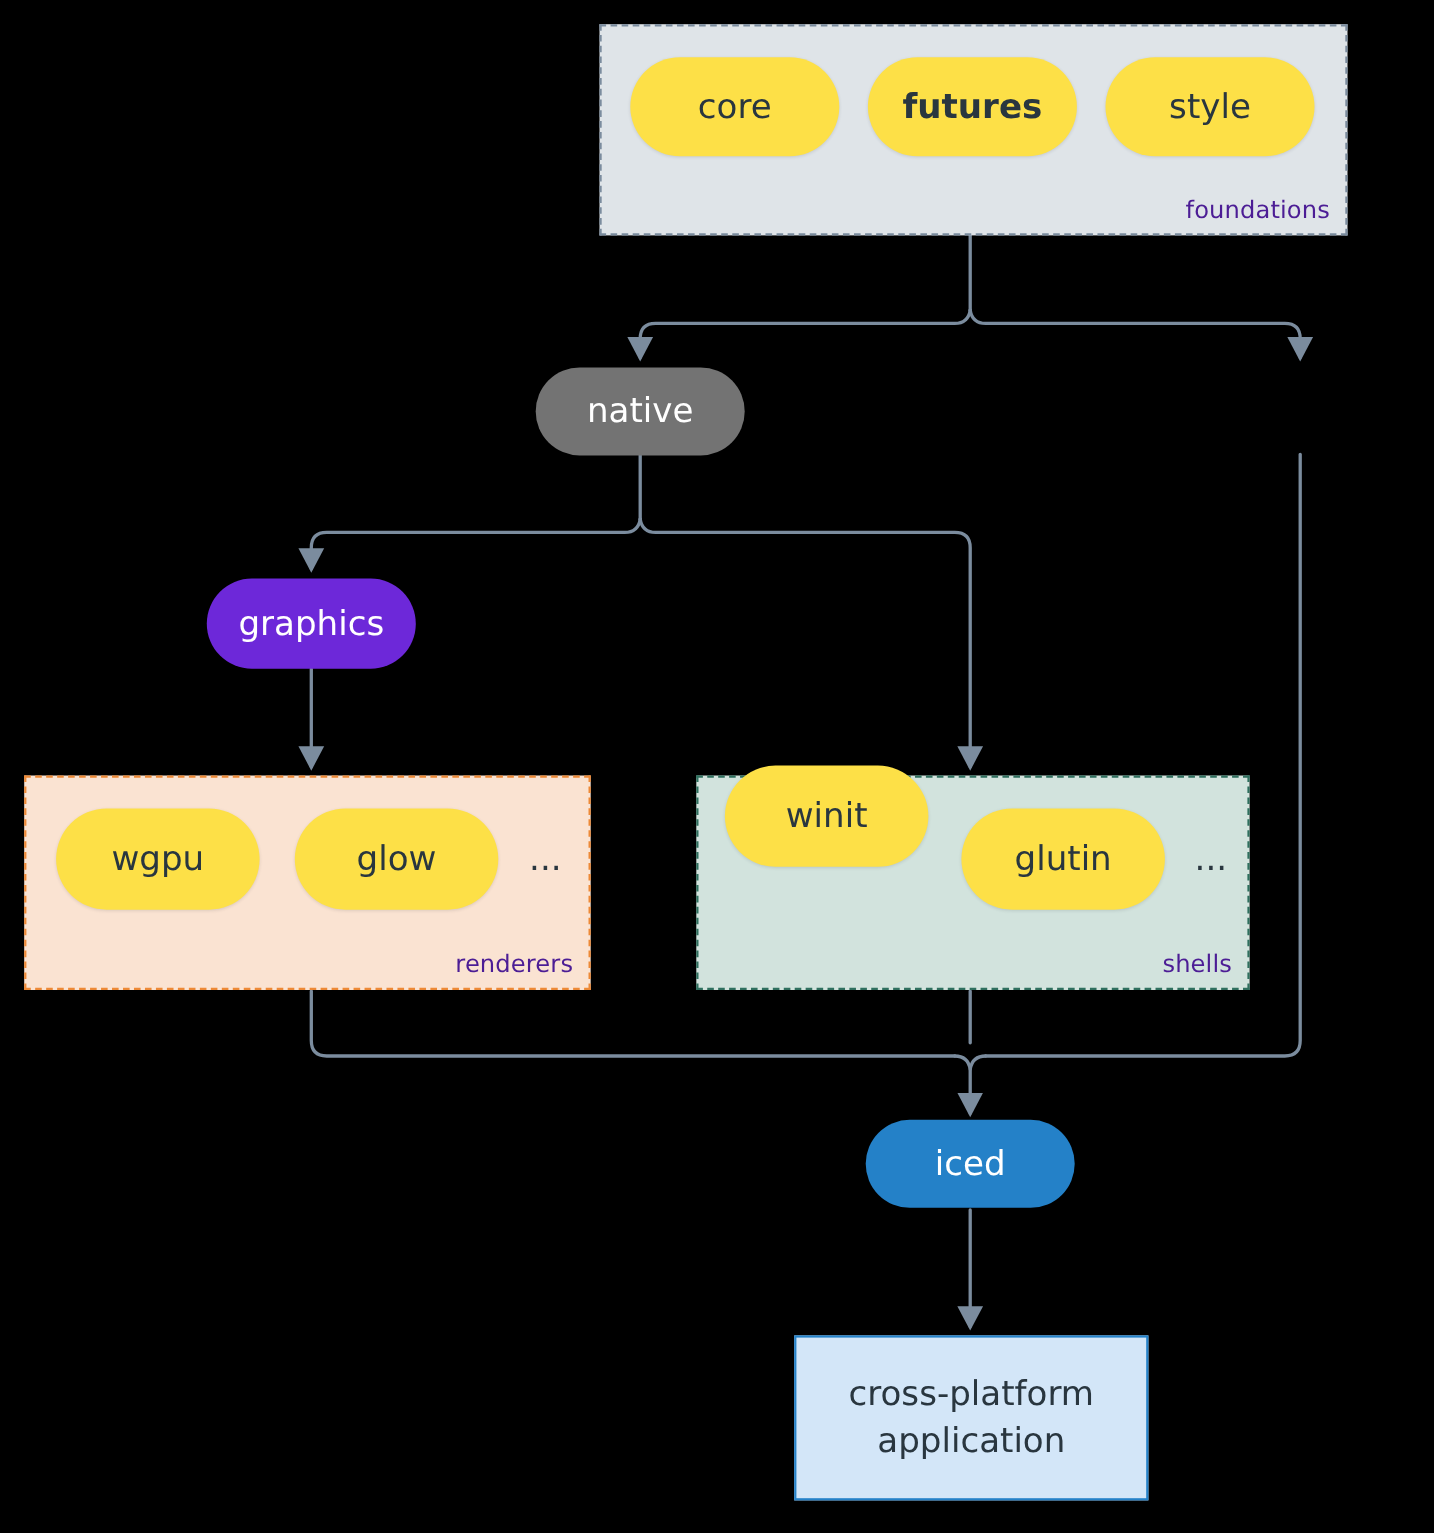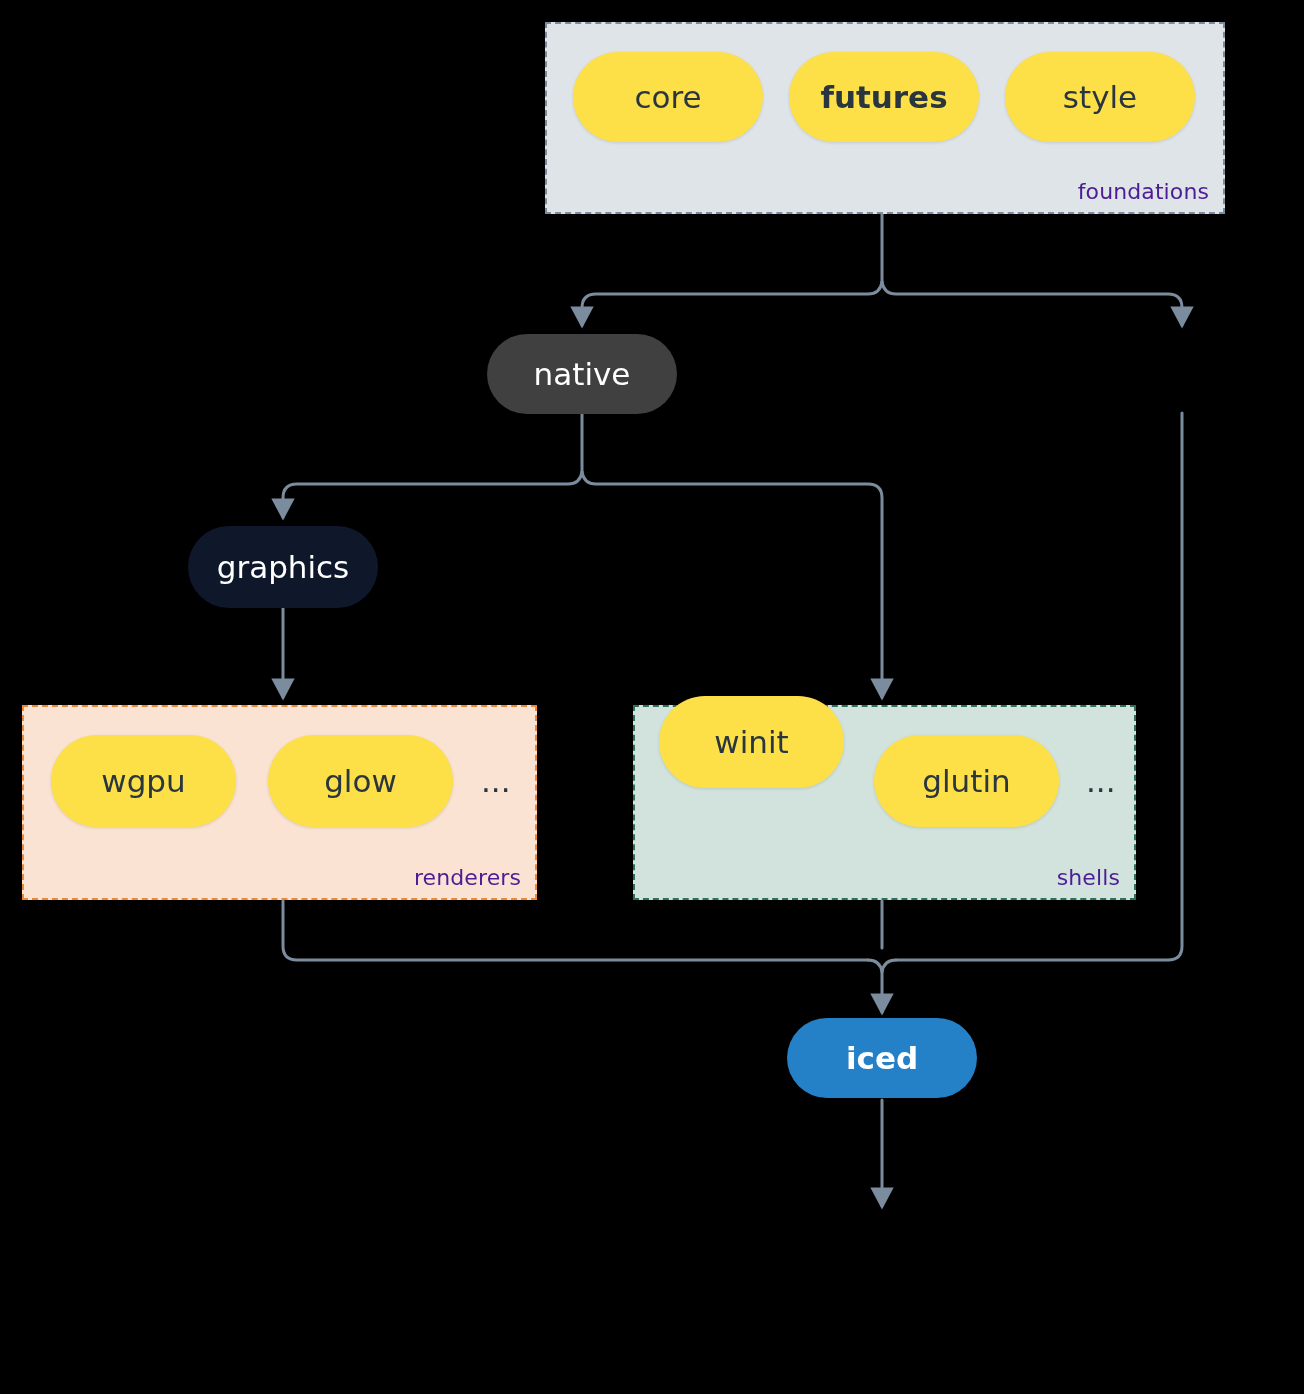--- a/index.html
+++ b/index.html
@@ -89,22 +89,22 @@
   .node {
     position: absolute;
     display: flex;
     align-items: center;
     justify-content: center;
     border-radius: 44px;
     font-size: 31px;
     color: #ffffff;
     white-space: nowrap;
   }
-  .node-purple { background: #404040; }
-  .node-orange { background: #0f172a; }
+  .node-purple { background: #737373; }
+  .node-orange { background: #6d28d9; }
   .node-blue   { background: #2481c8; }
 
   
   #node-application {
     position: absolute;
     left: 722px; top: 1214px;
     width: 322px; height: 150px;
     box-sizing: border-box;
     background: #d3e6f8;
     border: 2px solid #2481c8;
@@ -176,16 +176,20 @@
   <div class="leaf" style="left:268px; top:735px; width:185px; height:92px;">glow</div>
   <div class="ellipsis" style="left:481px; top:766px;">...</div>
 
   <div id="cluster-shells" class="cluster">
     <span class="cluster-label">shells</span>
   </div>
   <div class="leaf" style="left:659px; top:696px; width:185px; height:92px;">winit</div>
   <div class="leaf" style="left:874px; top:735px; width:185px; height:92px;">glutin</div>
   <div class="ellipsis" style="left:1086px; top:766px;">...</div>
 
-  <div class="node node-blue" style="left:787px; top:1018px; width:190px; height:80px;font-weight:bold;">iced</div>
+  <div class="node node-blue" style="left:787px; top:1018px; width:190px; height:80px;">iced</div>
 
+  <div id="node-application">
+    <span>cross-platform</span>
+    <span>application</span>
+  </div>
 
 </div>
 
 </body></html>

